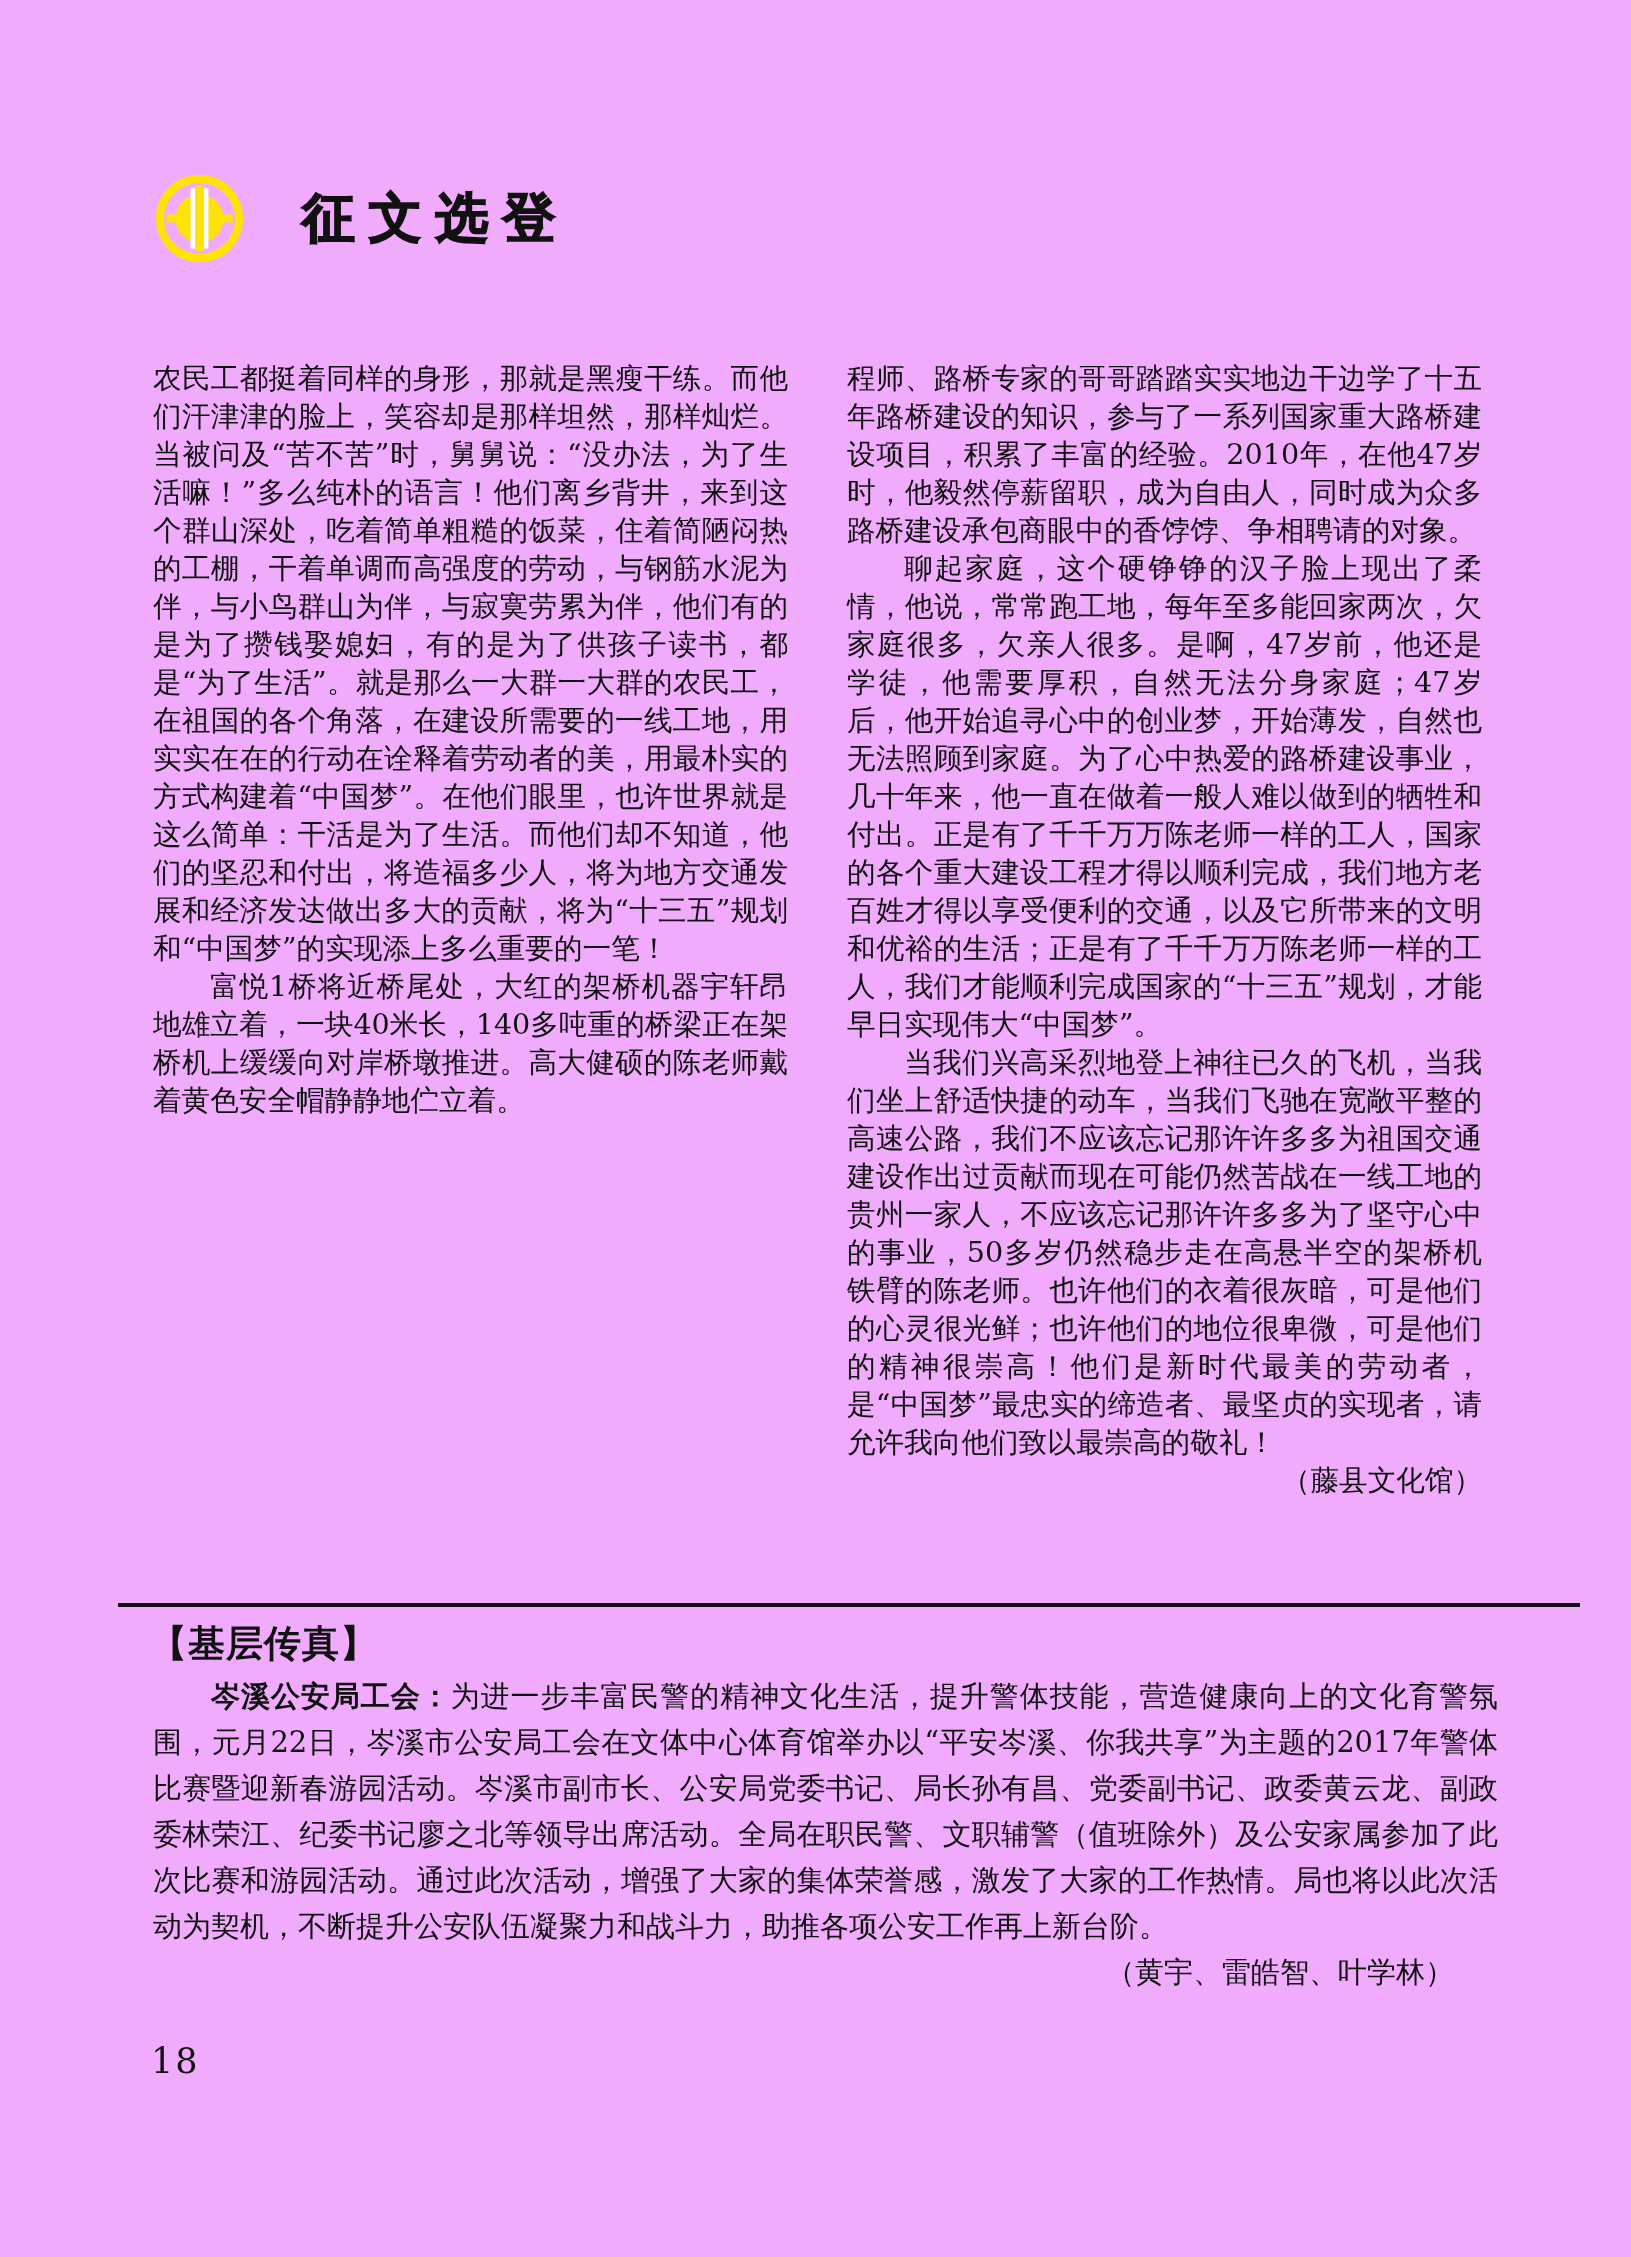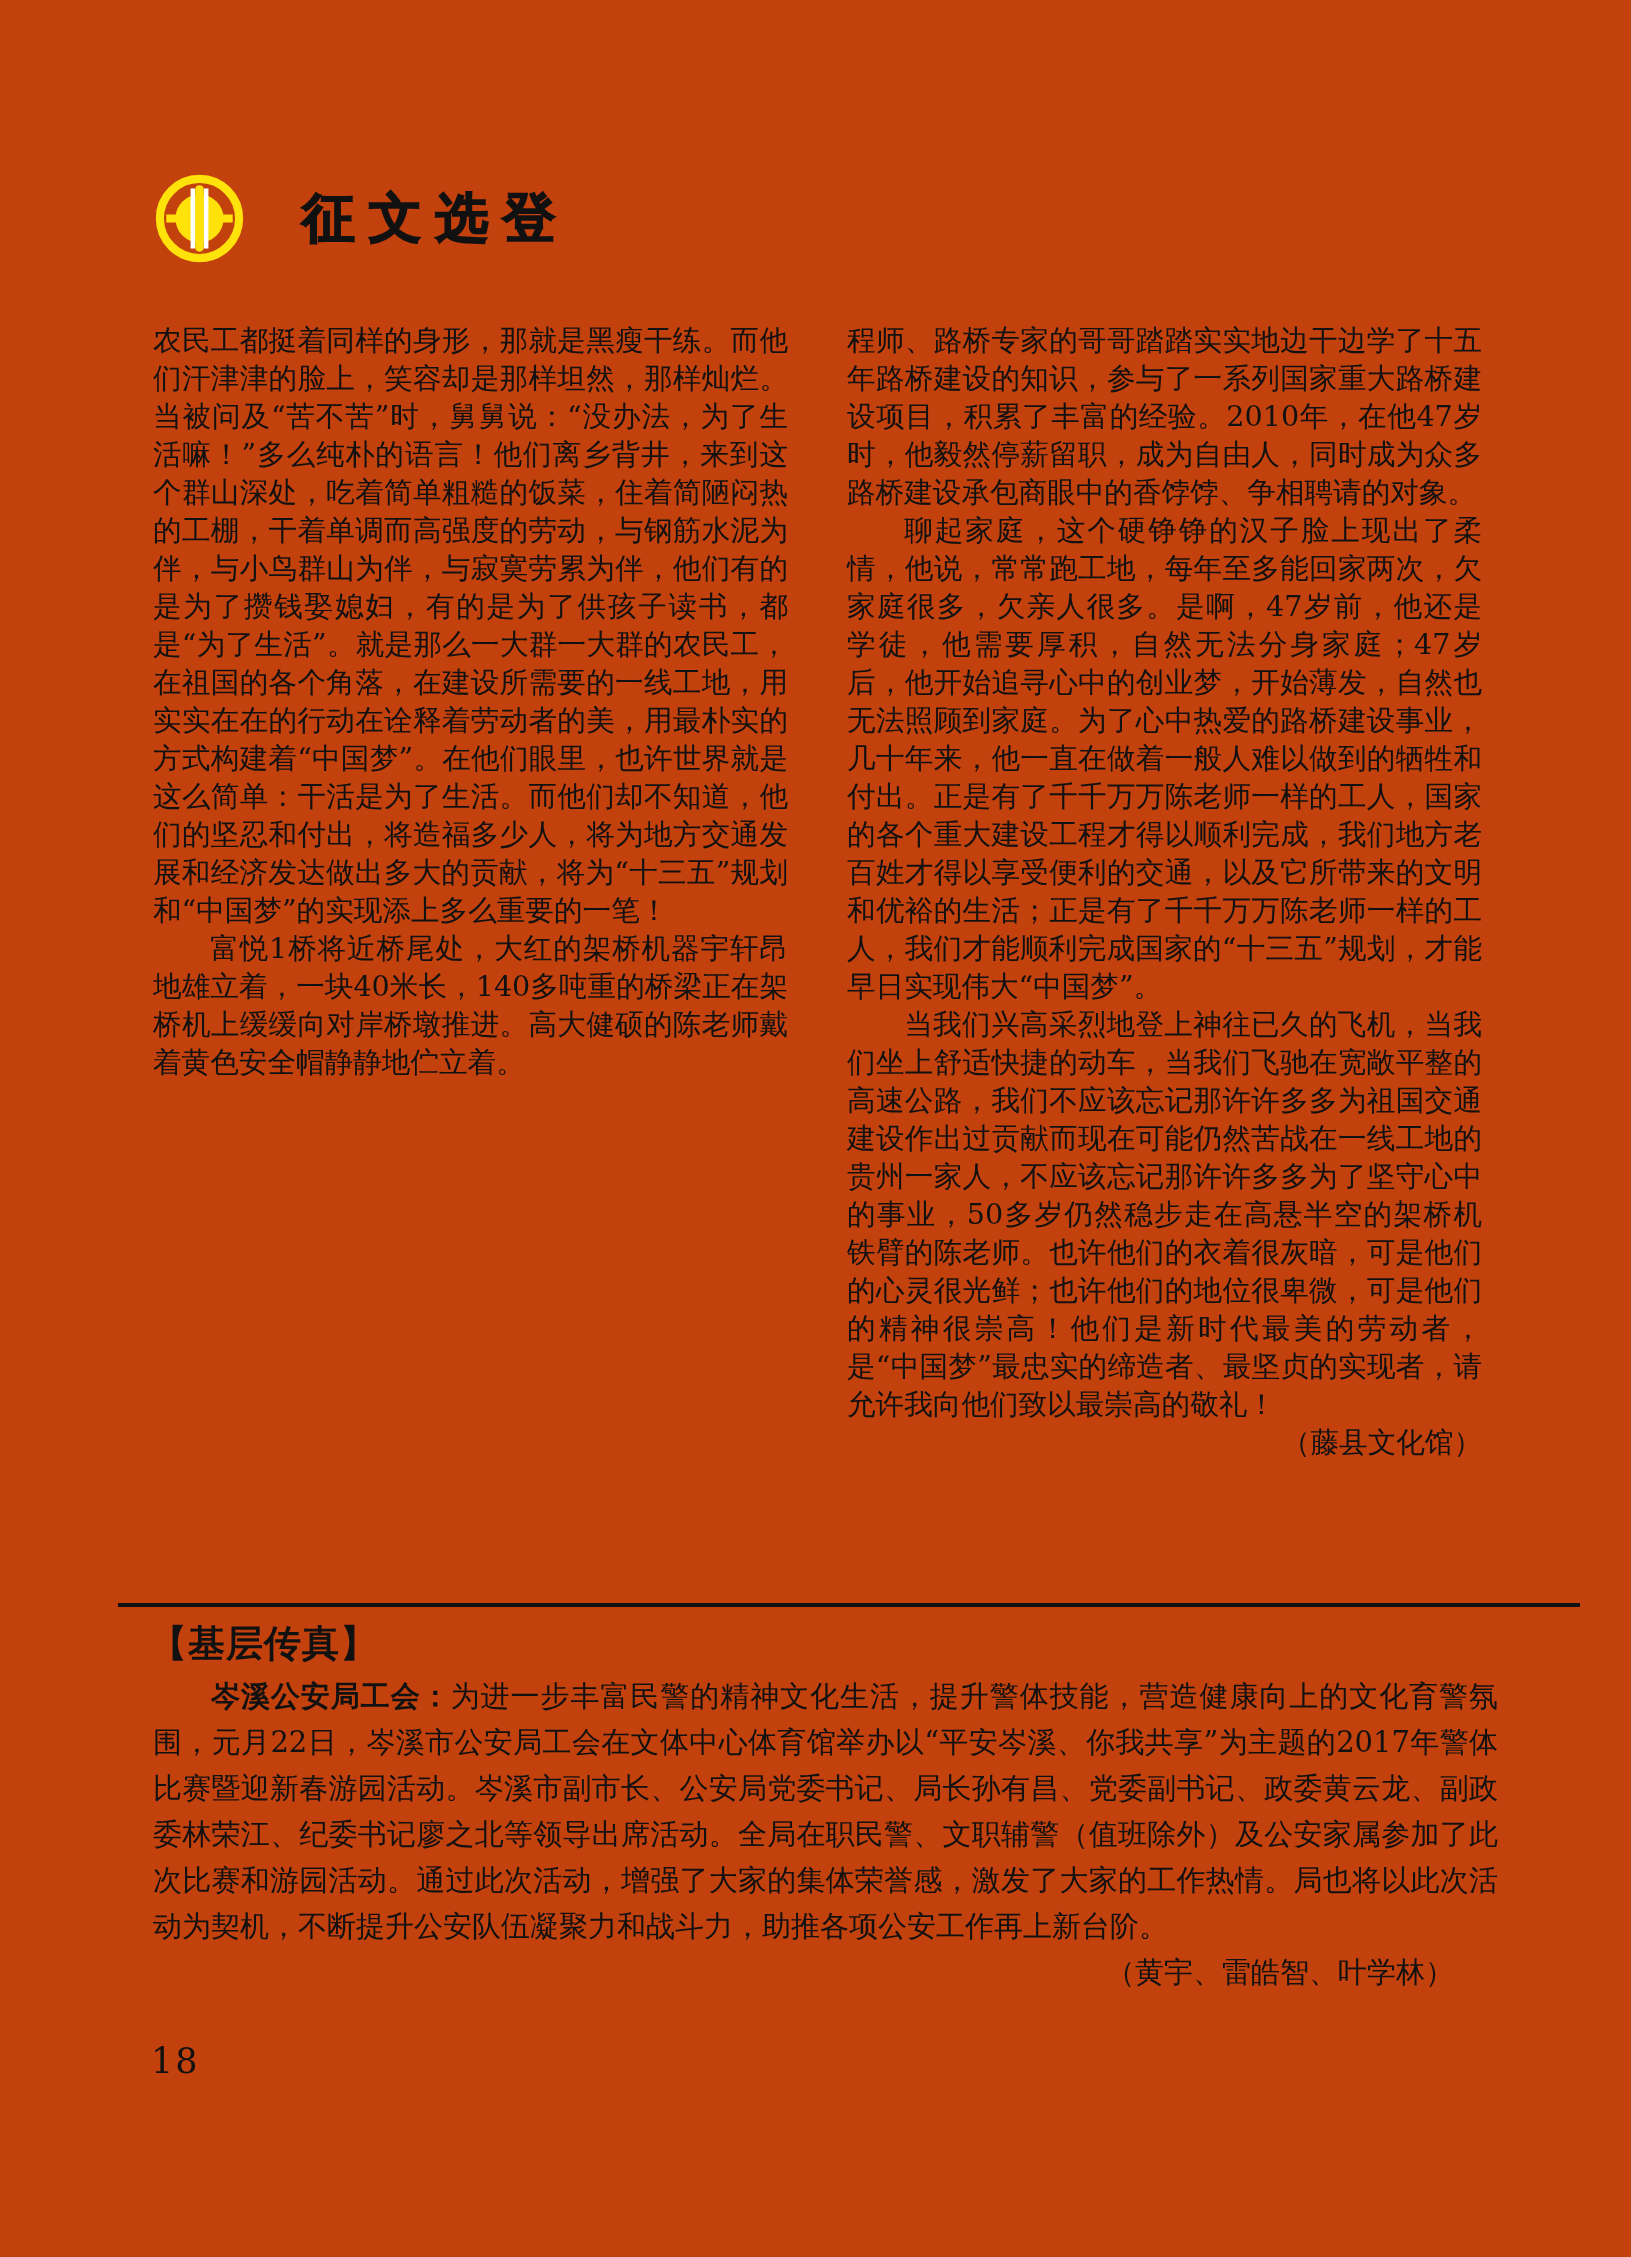--- a/index.html
+++ b/index.html
@@ -1,20 +1,20 @@
 <!DOCTYPE html>
 <html><head>
 <meta charset="utf-8">
 <style>
   html,body{margin:0;padding:0;background:#e8e8e8;}
   .page{
     position:relative;
     width:1631px;height:2258px;
     margin:0 auto;
-    background:#c2410c;
+    background:#f0abfc;
     color:#111;
     font-family:"DejaVu Serif","Liberation Serif",serif;
     overflow:hidden;
   }
   
   .masthead{position:absolute;left:154px;top:173px;display:flex;align-items:center;}
   .logo{width:91px;height:91px;flex:0 0 auto;}
   .cat-title{
     margin-left:57px;
     font-size:53px;font-weight:900;letter-spacing:13.8px;
@@ -23,21 +23,21 @@
     white-space:nowrap;
   }
   
   .columns{
     position:absolute;left:153px;top:321px;
     width:1330px;display:flex;gap:59px;
   }
   .col{
     width:635px;flex:0 0 635px;
     font-size:28.6px;line-height:38px;
-    text-align:justify;text-justify:inter-ideograph;
+    text-align:justify;text-justify:inter-ideograph;margin-top:38px;
   }
   .col p{margin:0;padding:0;}
   .col p.indent{text-indent:2em;}
   .attribution-float{float:right;}
   
   .rule{
     position:absolute;left:118px;top:1603px;
     width:1462px;height:3.9px;background:#111;
   }
   

